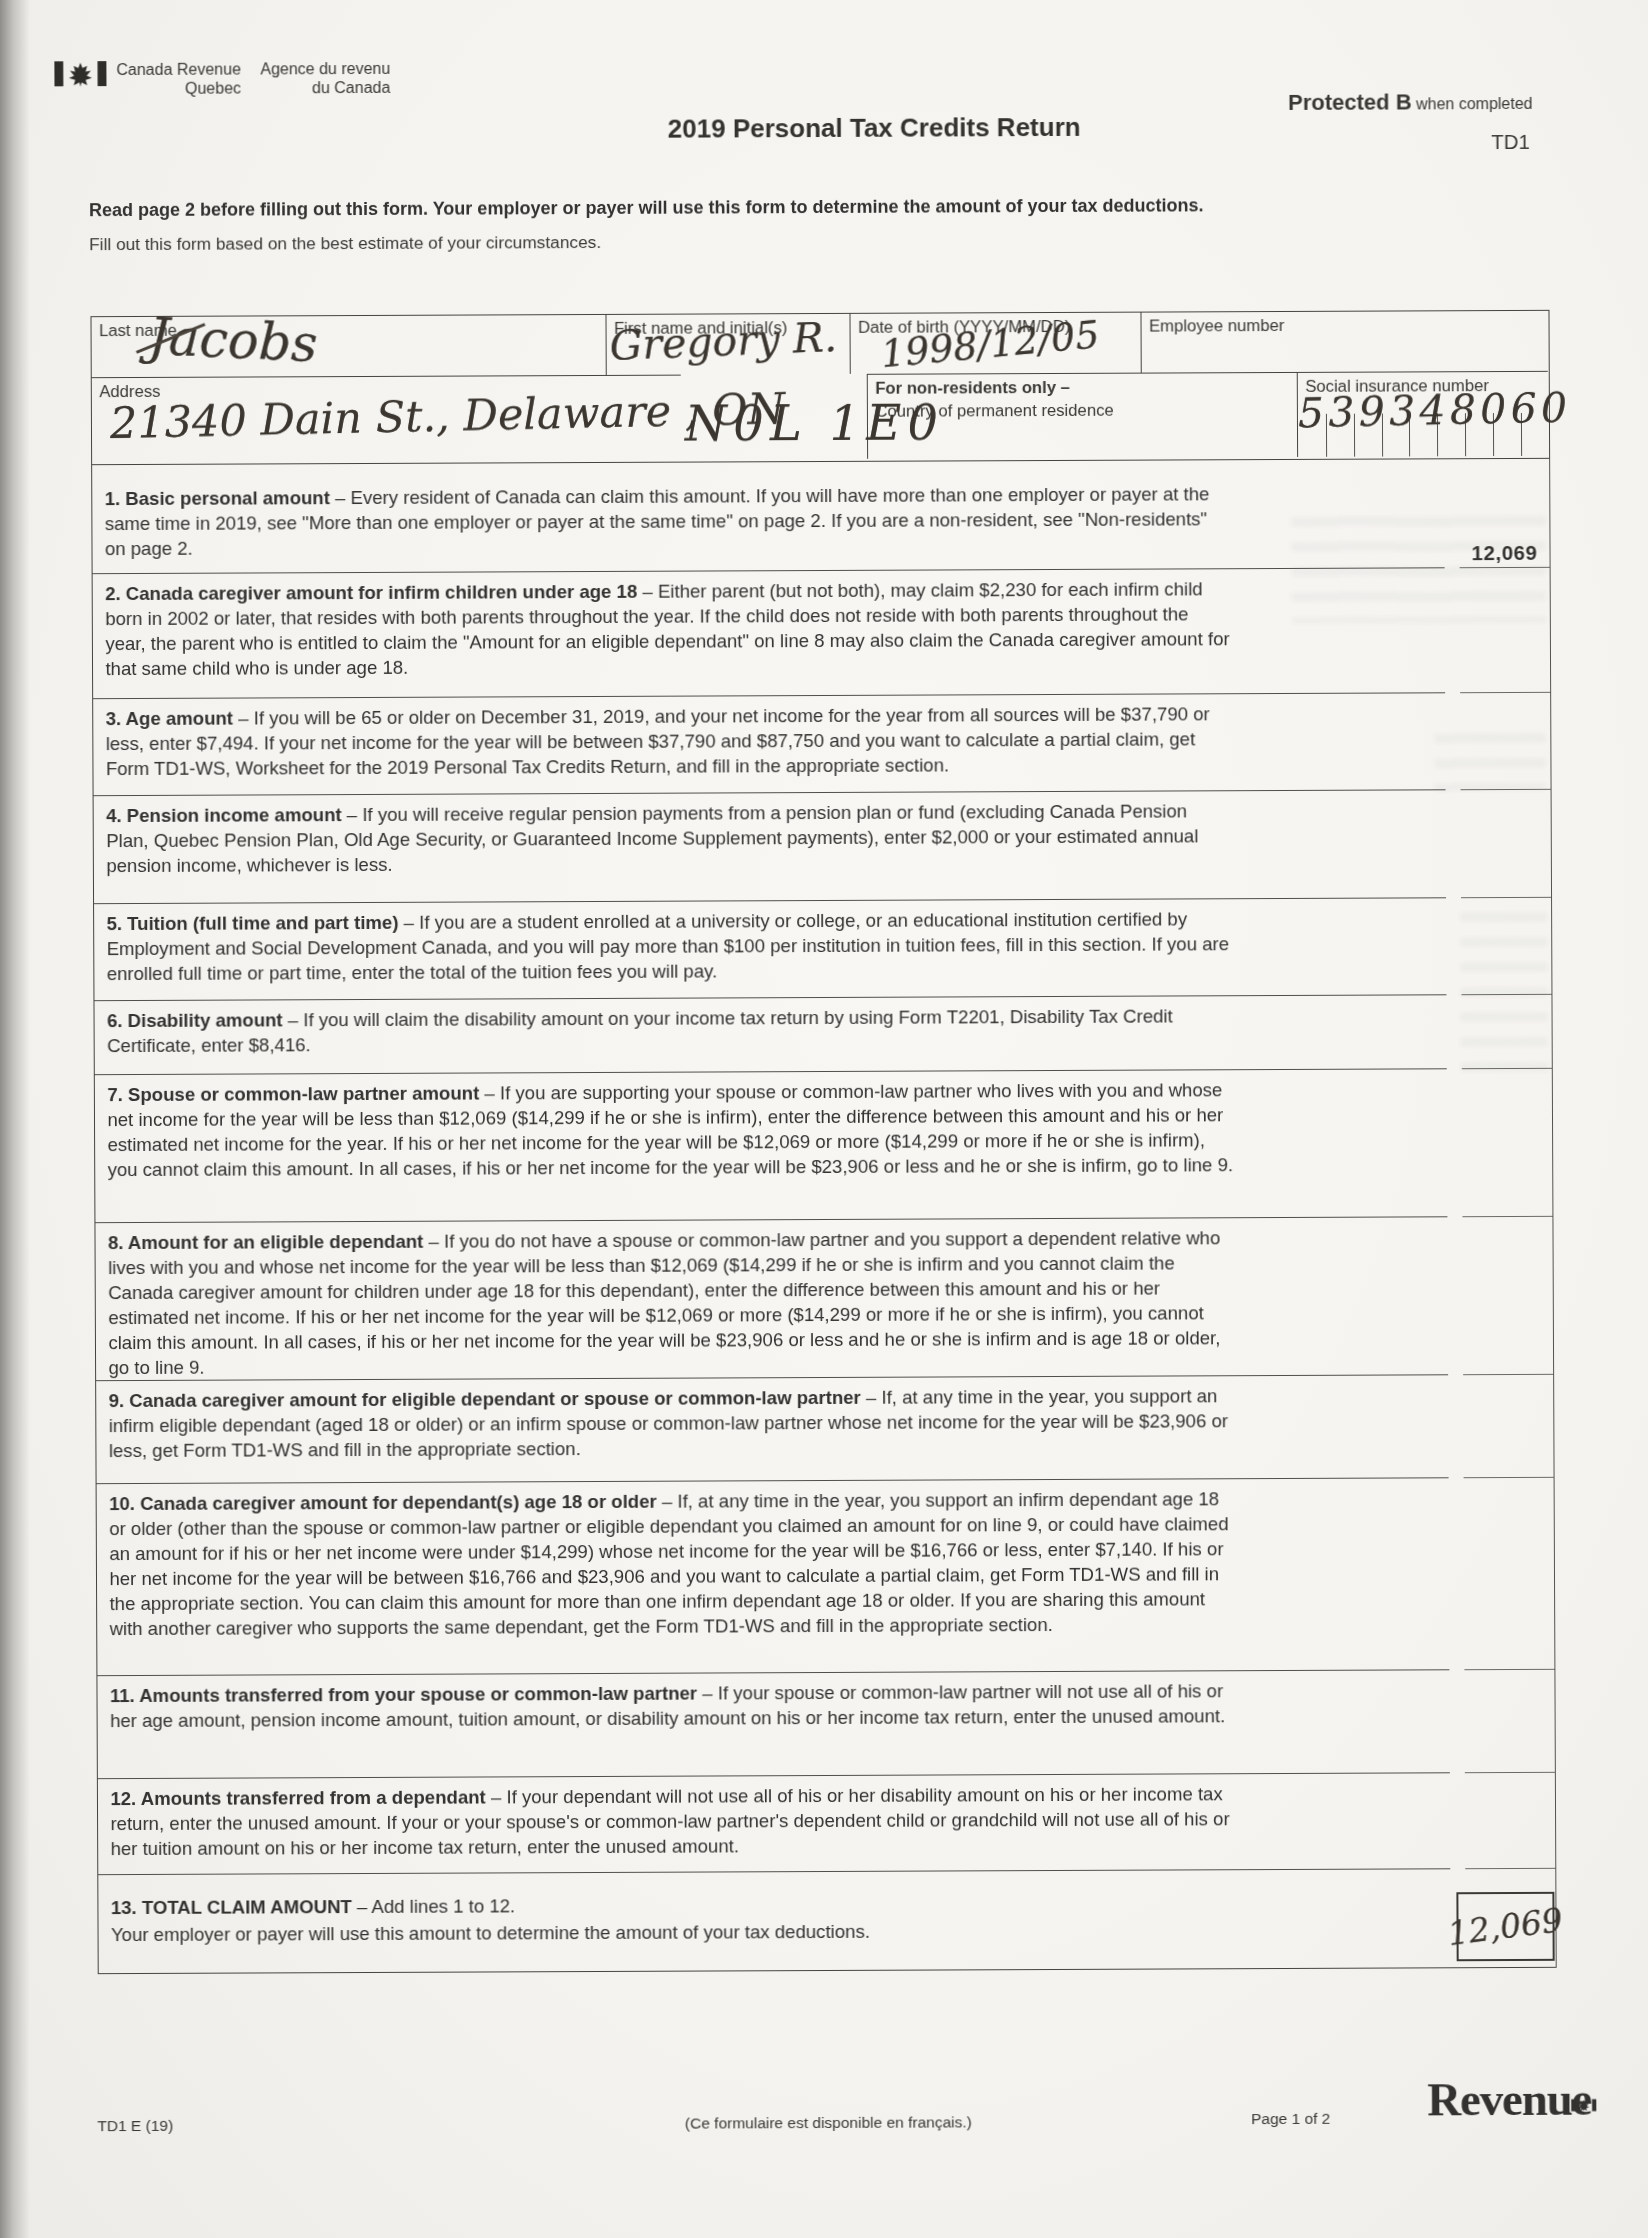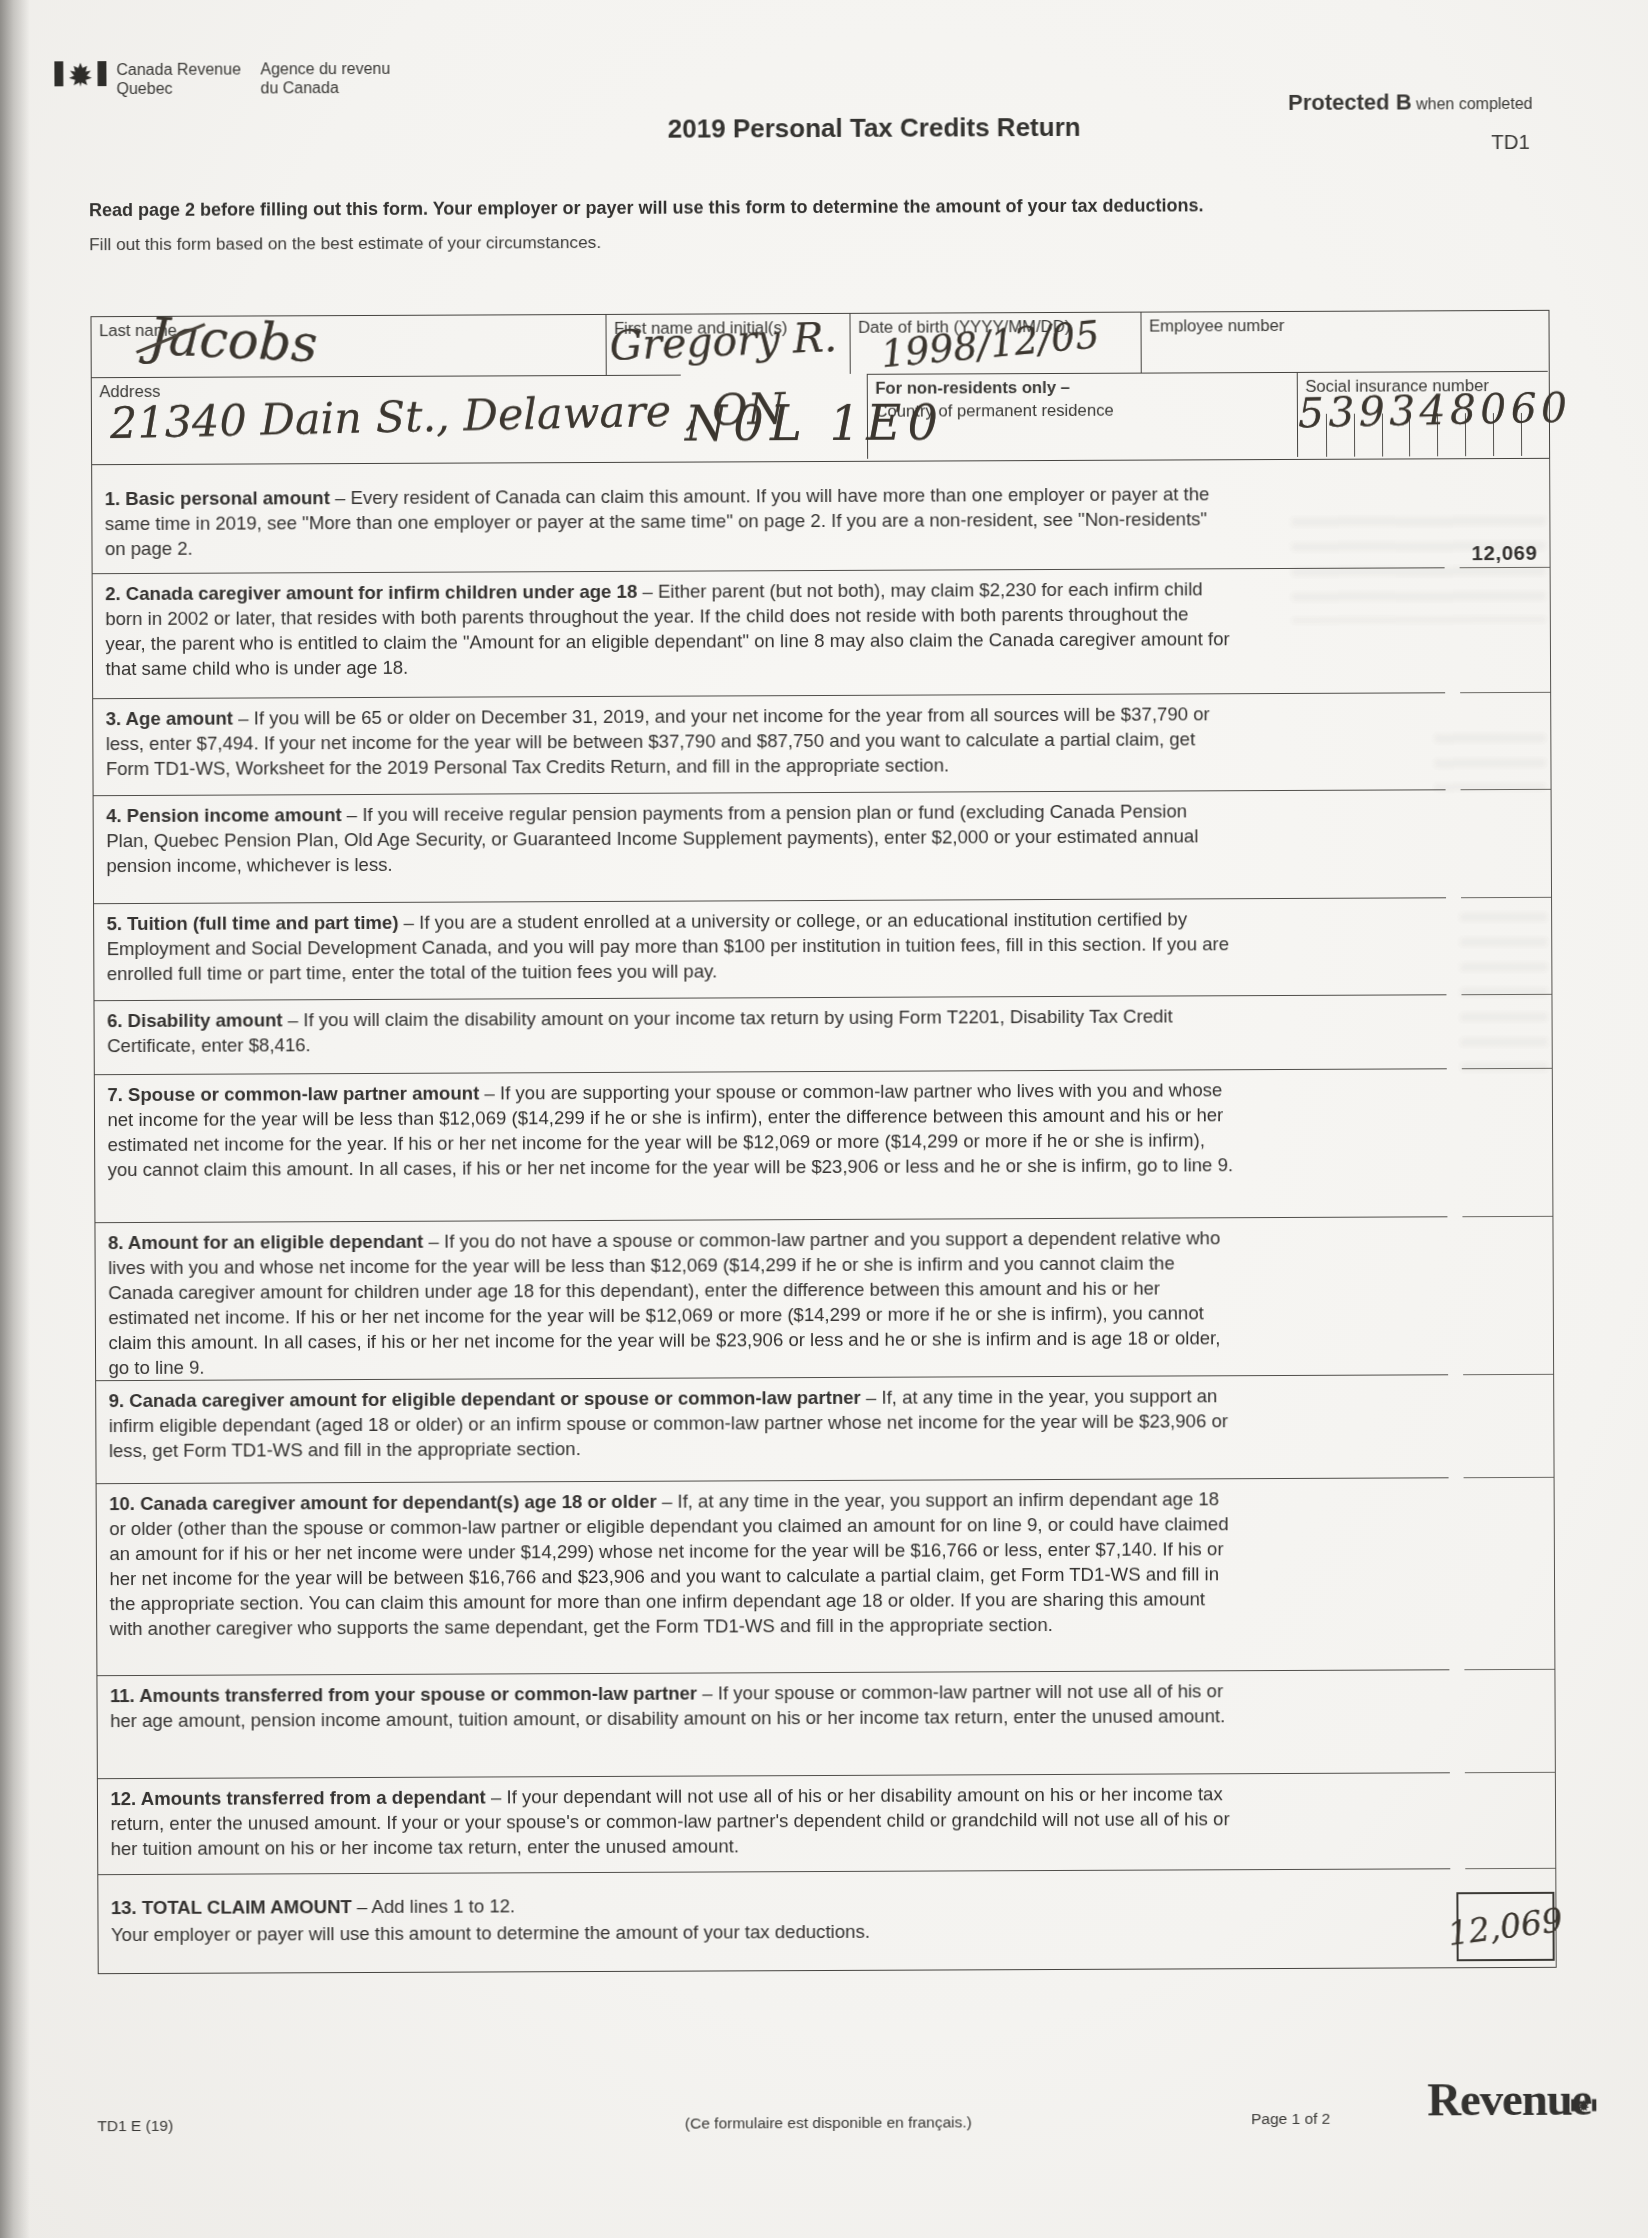--- a/index.html
+++ b/index.html
@@ -6,21 +6,21 @@
   .page{position:relative;width:1648px;height:2239px;overflow:hidden;
         background:radial-gradient(ellipse at 55% 40%, #f8f7f4 0%, #f4f3f0 60%, #edebe7 100%);
         font-family:"Liberation Sans", sans-serif;color:#2e2d2a;}
   .scan-edge{position:absolute;left:0;top:0;bottom:0;width:30px;z-index:50;
         background:linear-gradient(90deg,#8f8d89 0%,#c6c4c0 45%,rgba(246,245,242,0) 100%);}
   .content{position:absolute;inset:0;transform:rotate(-0.25deg);filter:blur(0.2px);}
 
   
   .logo{position:absolute;left:59px;top:54px;display:flex;}
   .logo svg{width:52px;height:33px;}
-  .dept{position:absolute;font-size:16px;line-height:19px;color:#3a3936;}
+  .dept{position:absolute;font-size:16px;line-height:19px;color:#3a3936;text-align:right;}
   .dept.en{left:121px;top:57px;}
   .dept.fr{left:265px;top:57px;}
   .form-title{position:absolute;left:631px;top:113px;width:495px;text-align:center;
         font-size:26px;font-weight:bold;color:#343330;}
   .protected{position:absolute;right:111px;top:92px;font-size:16px;color:#3a3936;}
   .protected b{font-size:22px;}
   .form-code{position:absolute;right:114px;top:134px;font-size:20.4px;color:#3a3936;}
 
   
   .instr1{position:absolute;left:93px;top:197px;font-size:18px;font-weight:bold;color:#333230;}

